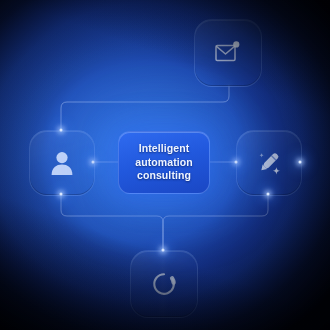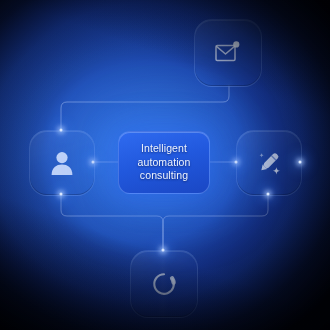--- a/index.html
+++ b/index.html
@@ -4,20 +4,21 @@
 <style>
   html,body{margin:0;padding:0;background:#000;}
   body{font-family:"Liberation Sans","DejaVu Sans",sans-serif;}
 
   #scene{
     position:relative;
     width:330px;height:330px;
     overflow:hidden;
     background:#04060f;
     isolation:isolate;
+    font-weight:bold;
   }
 
   
   .bg-base{
     position:absolute;inset:0;
     background:
       radial-gradient(125% 110% at 34% 44%, #2457c8 0%, #1d49ad 22%, #16379a 40%, #102a78 56%, #0a1b50 70%, #050d28 84%, #02040c 100%);
   }
   .bg-glow{
     position:absolute;inset:0;

